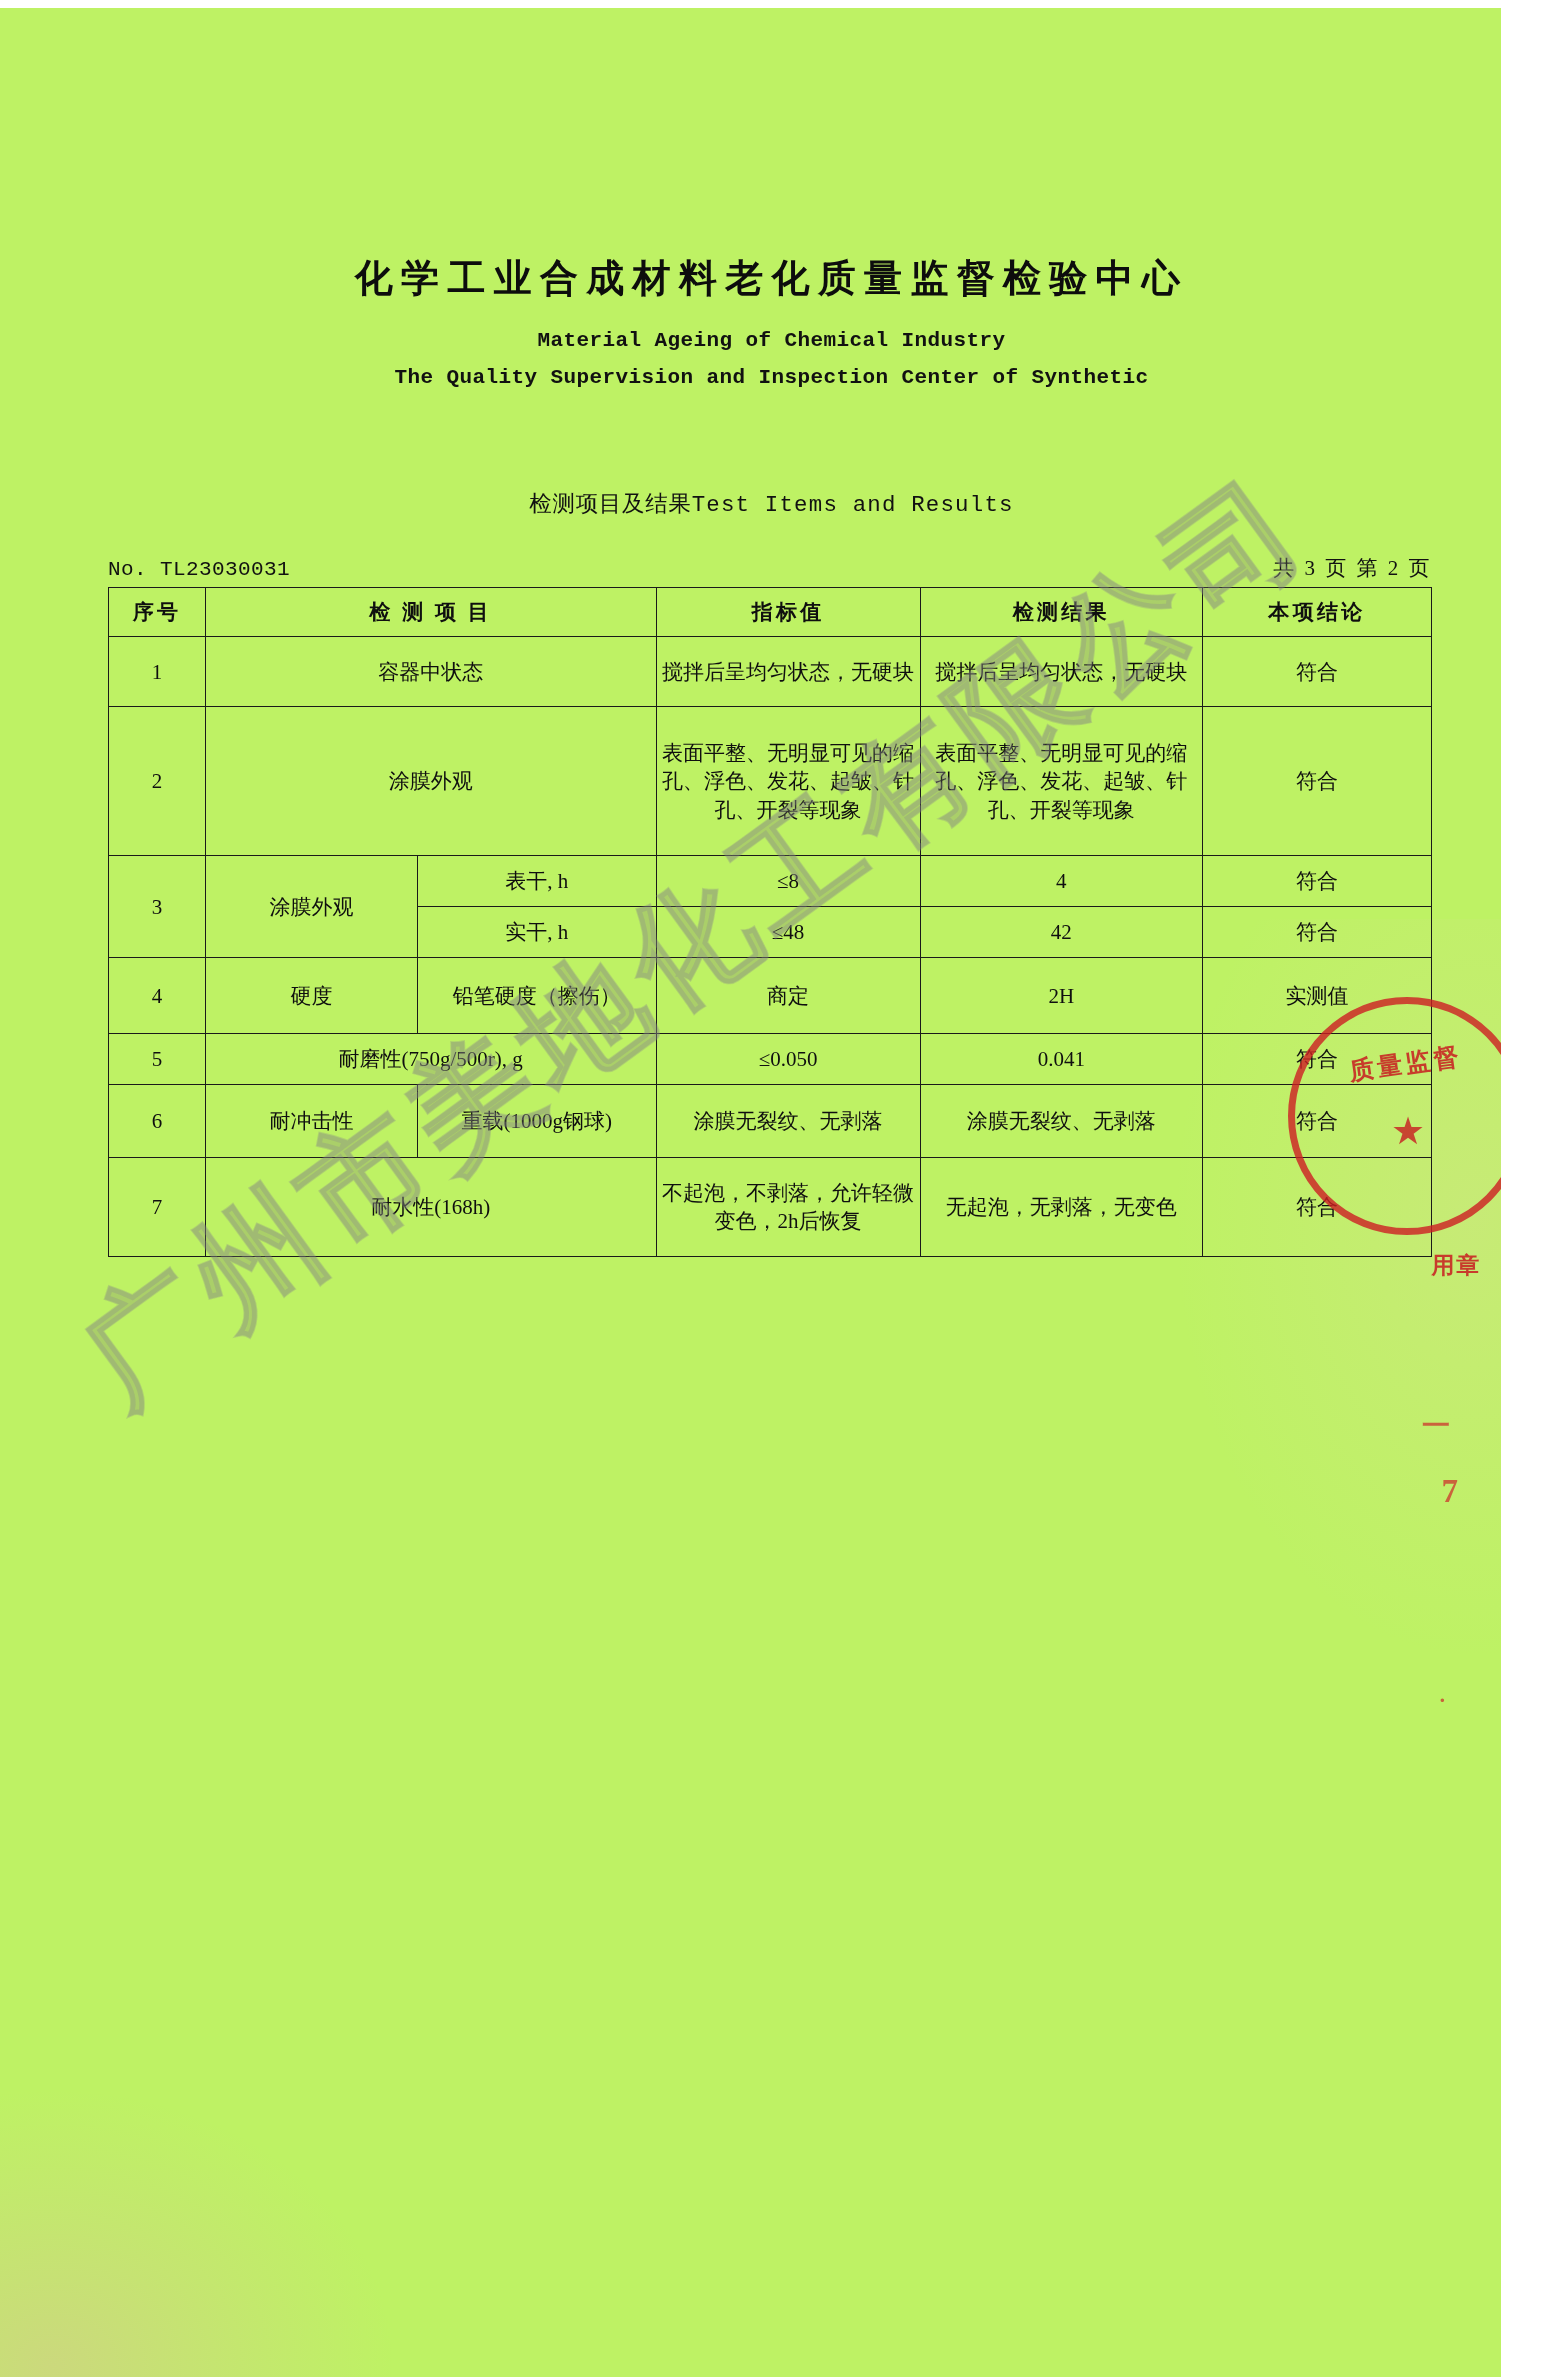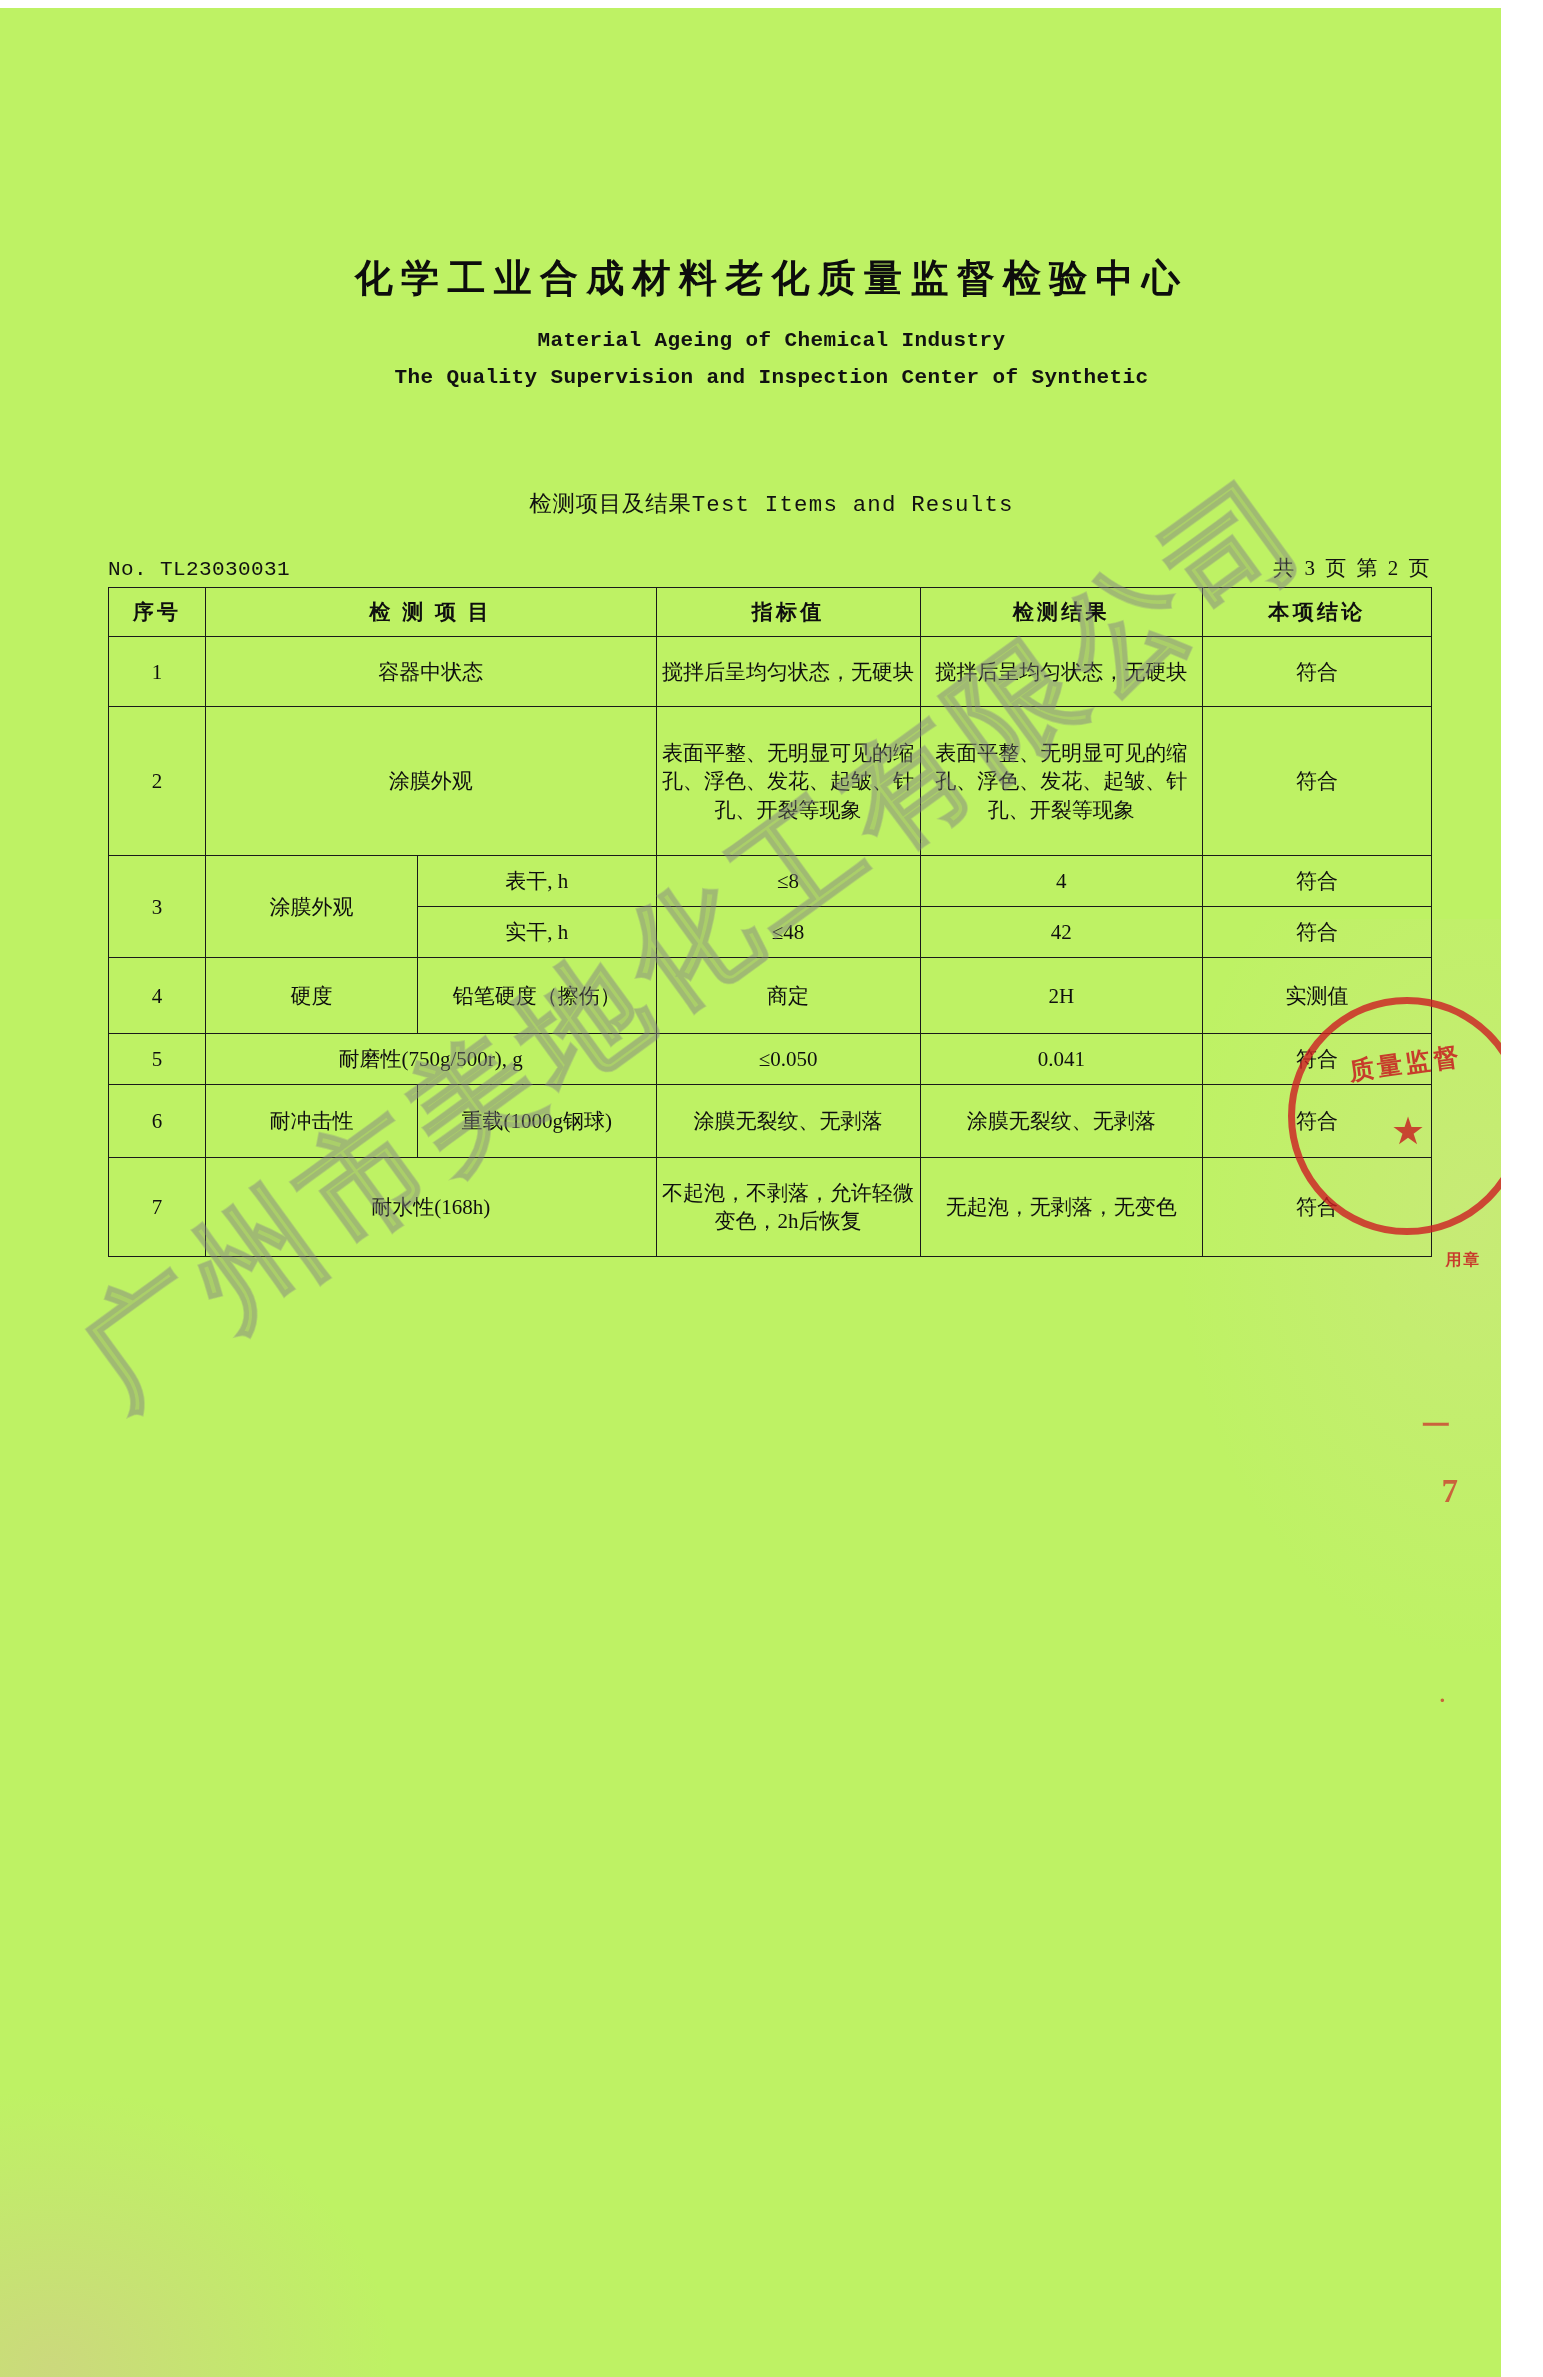--- a/index.html
+++ b/index.html
@@ -199,21 +199,21 @@
     font-size: 38px;
     pointer-events: none;
   }
   .seal-sub {
     position: absolute;
     right: 20px;
     top: 1242px;
     color: rgba(200,28,32,0.85);
     font-family: "Liberation Serif", serif;
     font-weight: bold;
-    font-size: 16px;
+    font-size: 23px;
     letter-spacing: 1.7px;
     pointer-events: none;
   }
   
   .stamp-frag {
     position: absolute;
     color: rgba(205,40,40,0.70);
     font-family: "Liberation Serif", serif;
     font-weight: bold;
     pointer-events: none;

